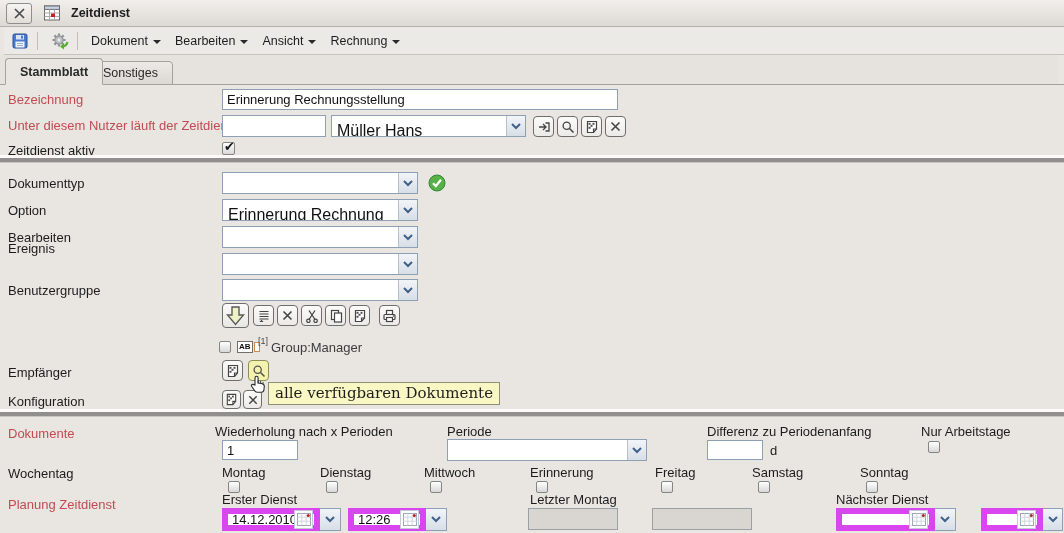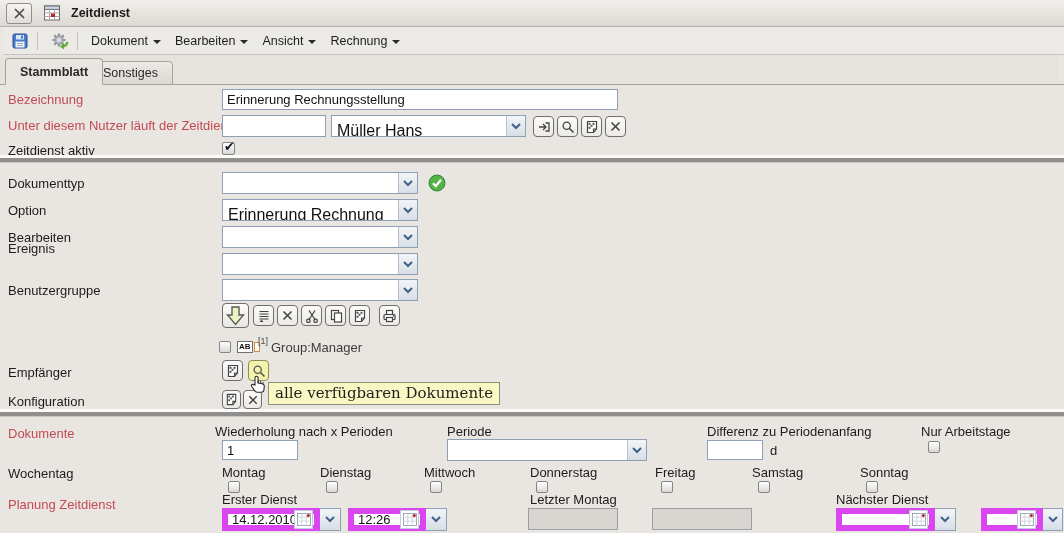--- a/index.html
+++ b/index.html
@@ -383,21 +383,21 @@
     <span class="abs lbl" style="left:921px;top:339px">Nur Arbeitstage</span>
     <span class="cb" style="left:928px;top:356px"></span>
 
     <span class="abs lbl" style="left:8px;top:381px">Wochentag</span>
     <span class="abs lbl" style="left:222px;top:380px">Montag</span>
     <span class="cb" style="left:228px;top:396px"></span>
     <span class="abs lbl" style="left:320px;top:380px">Dienstag</span>
     <span class="cb" style="left:326px;top:396px"></span>
     <span class="abs lbl" style="left:424px;top:380px">Mittwoch</span>
     <span class="cb" style="left:430px;top:396px"></span>
-    <span class="abs lbl" style="left:530px;top:380px">Donnerstag</span>
+    <span class="abs lbl" style="left:530px;top:380px">Erinnerung</span>
     <span class="cb" style="left:536px;top:396px"></span>
     <span class="abs lbl" style="left:655px;top:380px">Freitag</span>
     <span class="cb" style="left:661px;top:396px"></span>
     <span class="abs lbl" style="left:752px;top:380px">Samstag</span>
     <span class="cb" style="left:758px;top:396px"></span>
     <span class="abs lbl" style="left:860px;top:380px">Sonntag</span>
     <span class="cb" style="left:866px;top:396px"></span>
 
     <span class="abs lbl red" style="left:8px;top:412px">Planung Zeitdienst</span>
     <span class="abs lbl" style="left:222px;top:407px">Erster Dienst</span>

